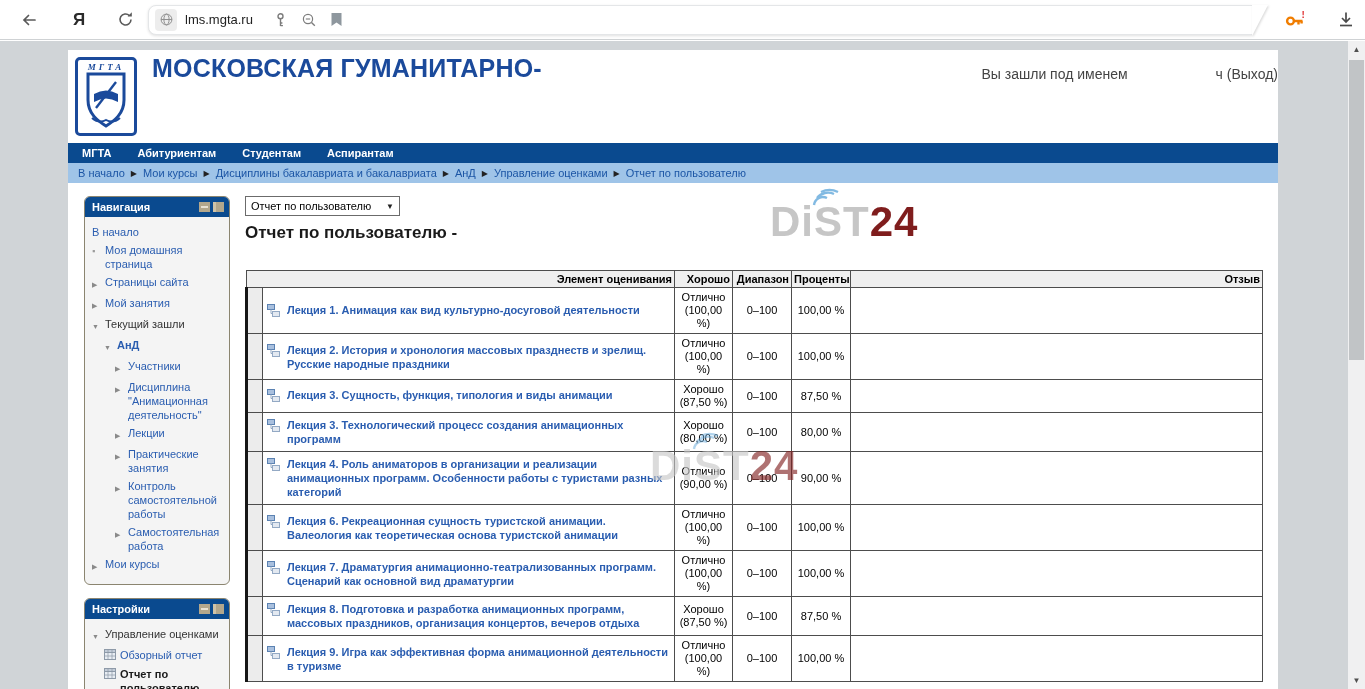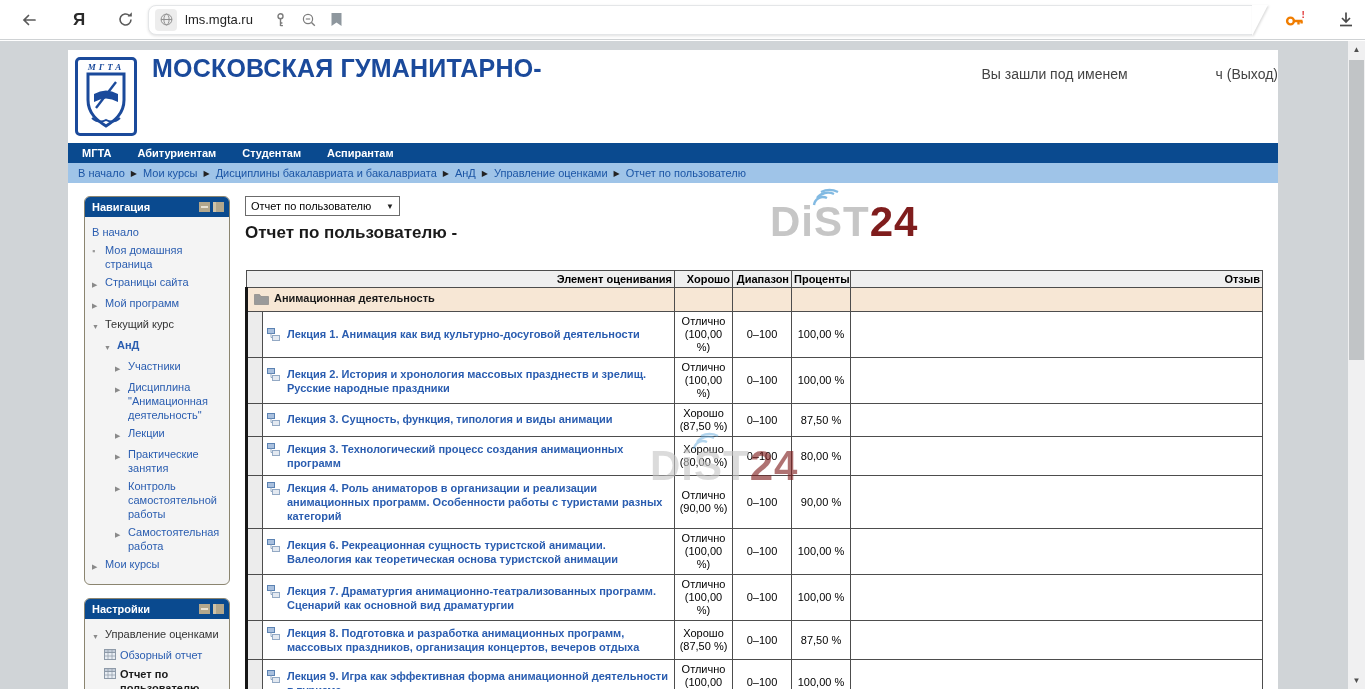--- a/index.html
+++ b/index.html
@@ -226,25 +226,25 @@
                 <div class="s-item lvl0">
                   <span class="bullet sq">▪</span>
                   <a class="s-label link">Моя домашняя страница</a>
                 </div>
                 <div class="s-item lvl0">
                   <span class="bullet">▶</span>
                   <a class="s-label link">Страницы сайта</a>
                 </div>
                 <div class="s-item lvl0">
                   <span class="bullet">▶</span>
-                  <a class="s-label link">Мой программ</a>
+                  <a class="s-label link">Мой занятия</a>
                 </div>
                 <div class="s-item lvl0">
                   <span class="bullet">▼</span>
-                  <span class="s-label">Текущий курс</span>
+                  <span class="s-label">Текущий зашли</span>
                 </div>
                 <div class="s-item lvl1">
                   <span class="bullet">▼</span>
                   <a class="s-label link bold">АнД</a>
                 </div>
                 <div class="s-item lvl2">
                   <span class="bullet">▶</span>
                   <a class="s-label link">Участники</a>
                 </div>
                 <div class="s-item lvl2">
@@ -344,34 +344,20 @@
             <thead id="gt-head">
                 <tr>
                   <th colspan="2">Элемент оценивания</th>
                   <th>Хорошо</th>
                   <th>Диапазон</th>
                   <th>Проценты</th>
                   <th>Отзыв</th>
                 </tr>
               </thead>
             <tbody id="gt-body">
-                <tr class="cat">
-                  <td class="cat-name first" colspan="2">
-                    <span class="name-inner">
-                      <span class="ic"><svg width="15" height="12" viewBox="0 0 15 12">
-                          <path d="M0.5 1.5h5l1.5 2h7.5v8H0.5z" fill="#9a9a9a" stroke="#7e7e7e" stroke-width="0.6"></path>
-                        </svg></span>
-                      <span>Анимационная деятельность</span>
-                    </span>
-                  </td>
-                  <td class="num"></td>
-                  <td class="num"></td>
-                  <td class="num"></td>
-                  <td class="num"></td>
-                </tr>
                 <tr class="item">
                   <td class="indent first"></td>
                   <td class="name">
                     <span class="name-inner">
                       <span class="ic"><svg width="13" height="13" viewBox="0 0 13 13">
                           <rect x="0.5" y="0.5" width="7" height="5" fill="#a9c0de" stroke="#5b82b2"></rect>
                           <rect x="5.5" y="7.5" width="7" height="5" fill="#e3e9f1" stroke="#93a9c4"></rect>
                           <path d="M4 5.5v4h1.5" stroke="#93a9c4" fill="none"></path>
                         </svg></span>
                       <a class="item-link">Лекция 1. Анимация как вид культурно-досуговой деятельности</a>

